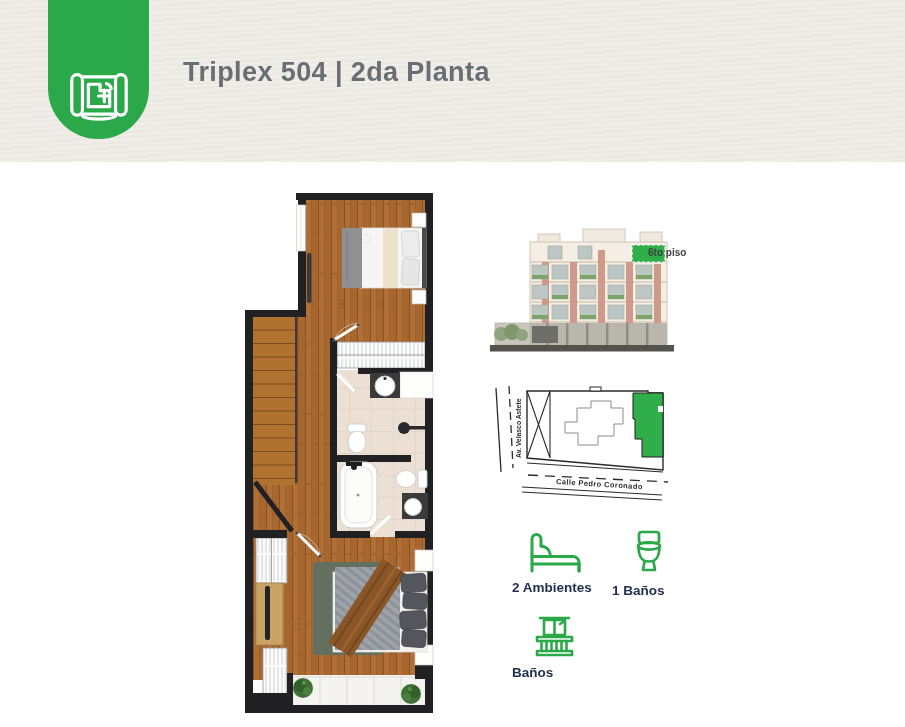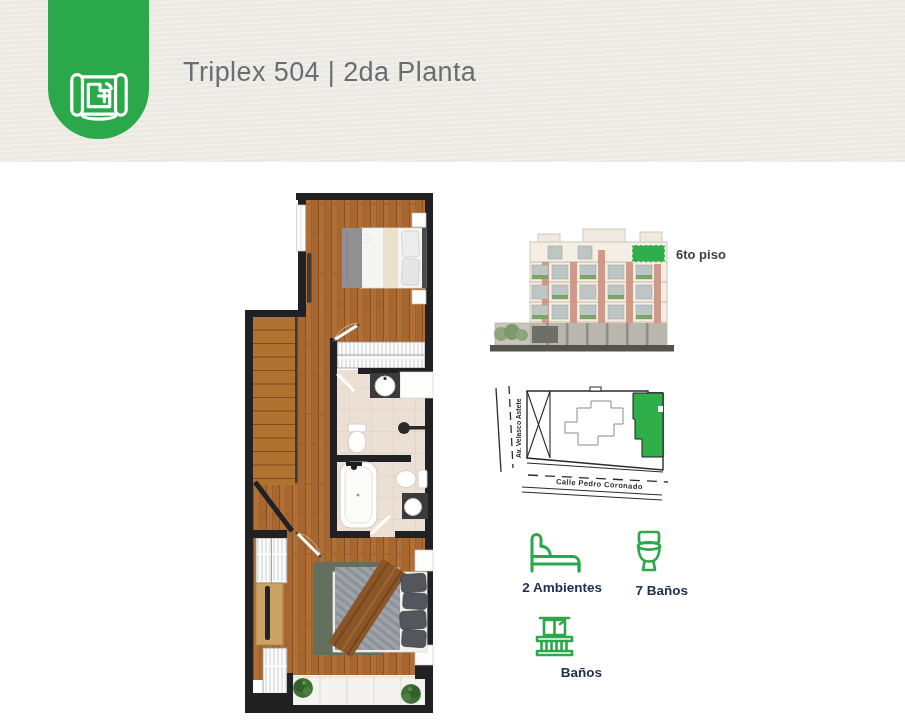--- a/index.html
+++ b/index.html
@@ -17,30 +17,30 @@
   }
   .badge{
     position:absolute;left:48px;top:0;width:101px;height:139px;
     background:#2BA84A;
     border-radius:0 0 52px 52px;
     display:flex;justify-content:center;align-items:flex-end;
     box-sizing:border-box;padding-bottom:15px;
   }
   .page-title{
     position:absolute;left:183px;top:57px;
-    font-size:27px;font-weight:normal;color:#696E75;letter-spacing:.4px;
+    font-size:27px;font-weight:bold;color:#696E75;letter-spacing:.4px;
     white-space:nowrap;
   }
   .abs{position:absolute;}
   .floor-label{
-    position:absolute;left:676px;top:247px;
-    font-size:13px;color:#3F3F41;font-weight:600;white-space:nowrap;text-align:right;
+    position:absolute;left:648px;top:247px;
+    font-size:10px;color:#3F3F41;font-weight:600;white-space:nowrap;text-align:right;
   }
   .feature-label{
-    position:absolute;text-align:right;
+    position:absolute;text-align:left;
     font-size:13.5px;font-weight:bold;color:#22304E;white-space:nowrap;
   }
   .lbl-amb{left:512px;top:580px;width:90px;}
   .lbl-ban{left:612px;top:583px;width:76px;}
   .lbl-bal{left:512px;top:665px;width:90px;}
 </style>
 </head>
 <body>
 
 <div class="header-band"></div>
@@ -367,21 +367,21 @@
 <div class="feature-label lbl-amb">2 Ambientes</div>
 
 <svg class="abs" style="left:635px;top:530px;" width="29" height="45" viewBox="0 0 29 45">
   <g fill="none" stroke="#2BA84A" stroke-width="2.7" stroke-linecap="round" stroke-linejoin="round">
     <rect x="4" y="2" width="20" height="11" rx="2.5"></rect>
     <ellipse cx="14" cy="16" rx="11" ry="3.6"></ellipse>
     <path d="M3.5,16 c0,10.5 3,15.5 10.5,15.5 s10.5,-5 10.5,-15.5"></path>
     <path d="M9.5,31.5 L8,40 h12 l-1.5,-8.5"></path>
   </g>
 </svg>
-<div class="feature-label lbl-ban">7 Baños</div>
+<div class="feature-label lbl-ban">1 Baños</div>
 
 <svg class="abs" style="left:531px;top:615px;" width="47" height="44" viewBox="0 0 47 44">
   <g fill="none" stroke="#2BA84A" stroke-width="2.6" stroke-linecap="round" stroke-linejoin="round">
     <line x1="9" y1="3" x2="38" y2="3"></line>
     <rect x="13" y="5" width="21" height="15"></rect>
     <line x1="23.5" y1="5" x2="23.5" y2="20"></line>
     <path d="M29,9 l3,-2"></path>
     <rect x="6" y="22" width="35" height="4"></rect>
     <rect x="6" y="36" width="35" height="4"></rect>
     <line x1="10.5" y1="26" x2="10.5" y2="36"></line>

